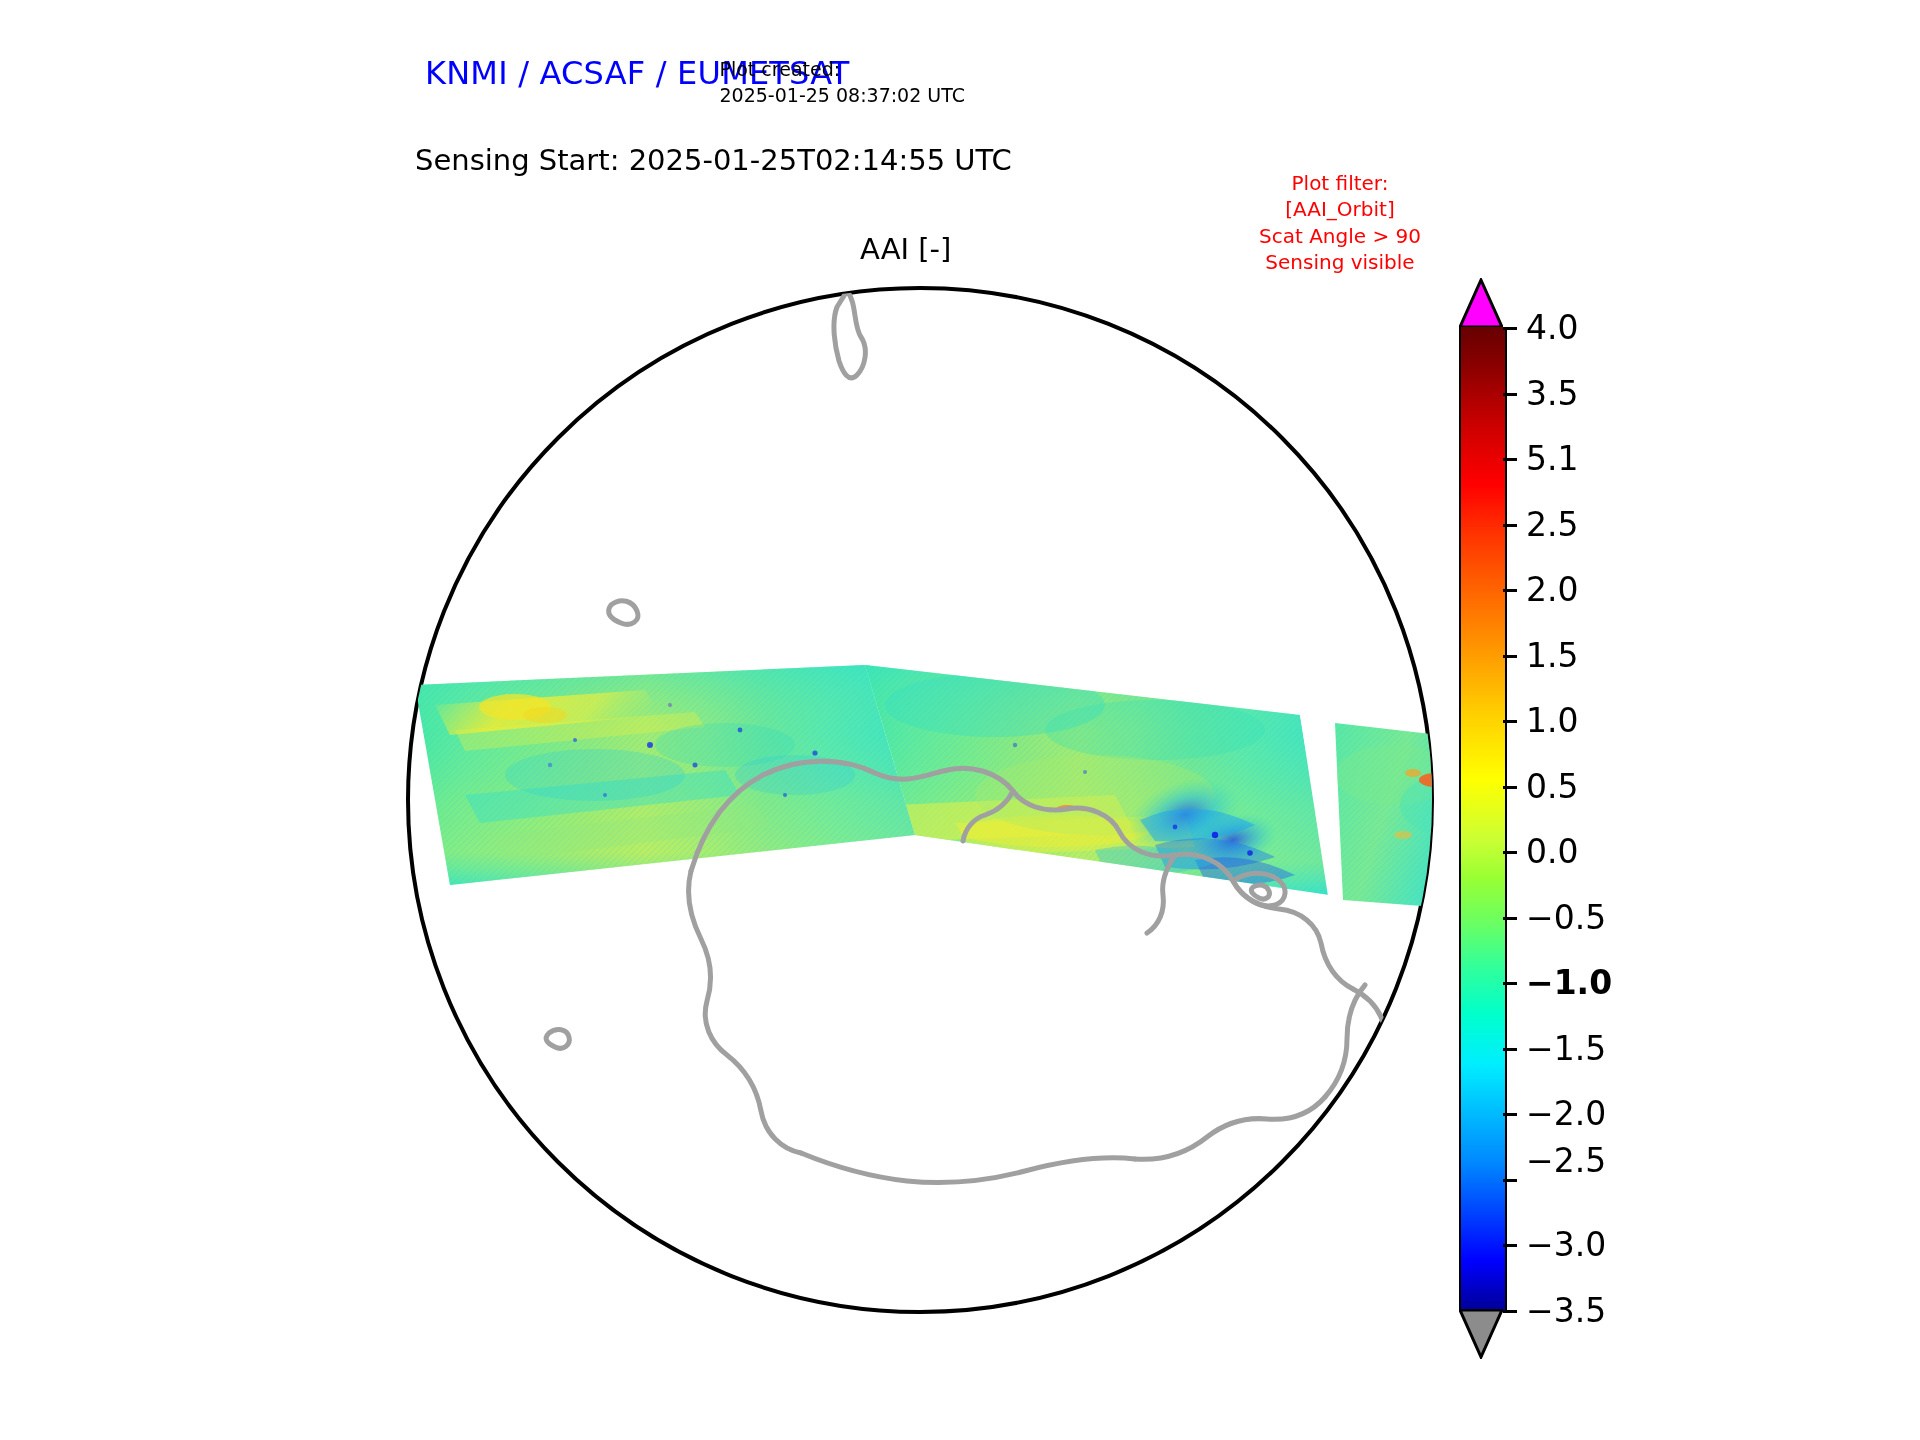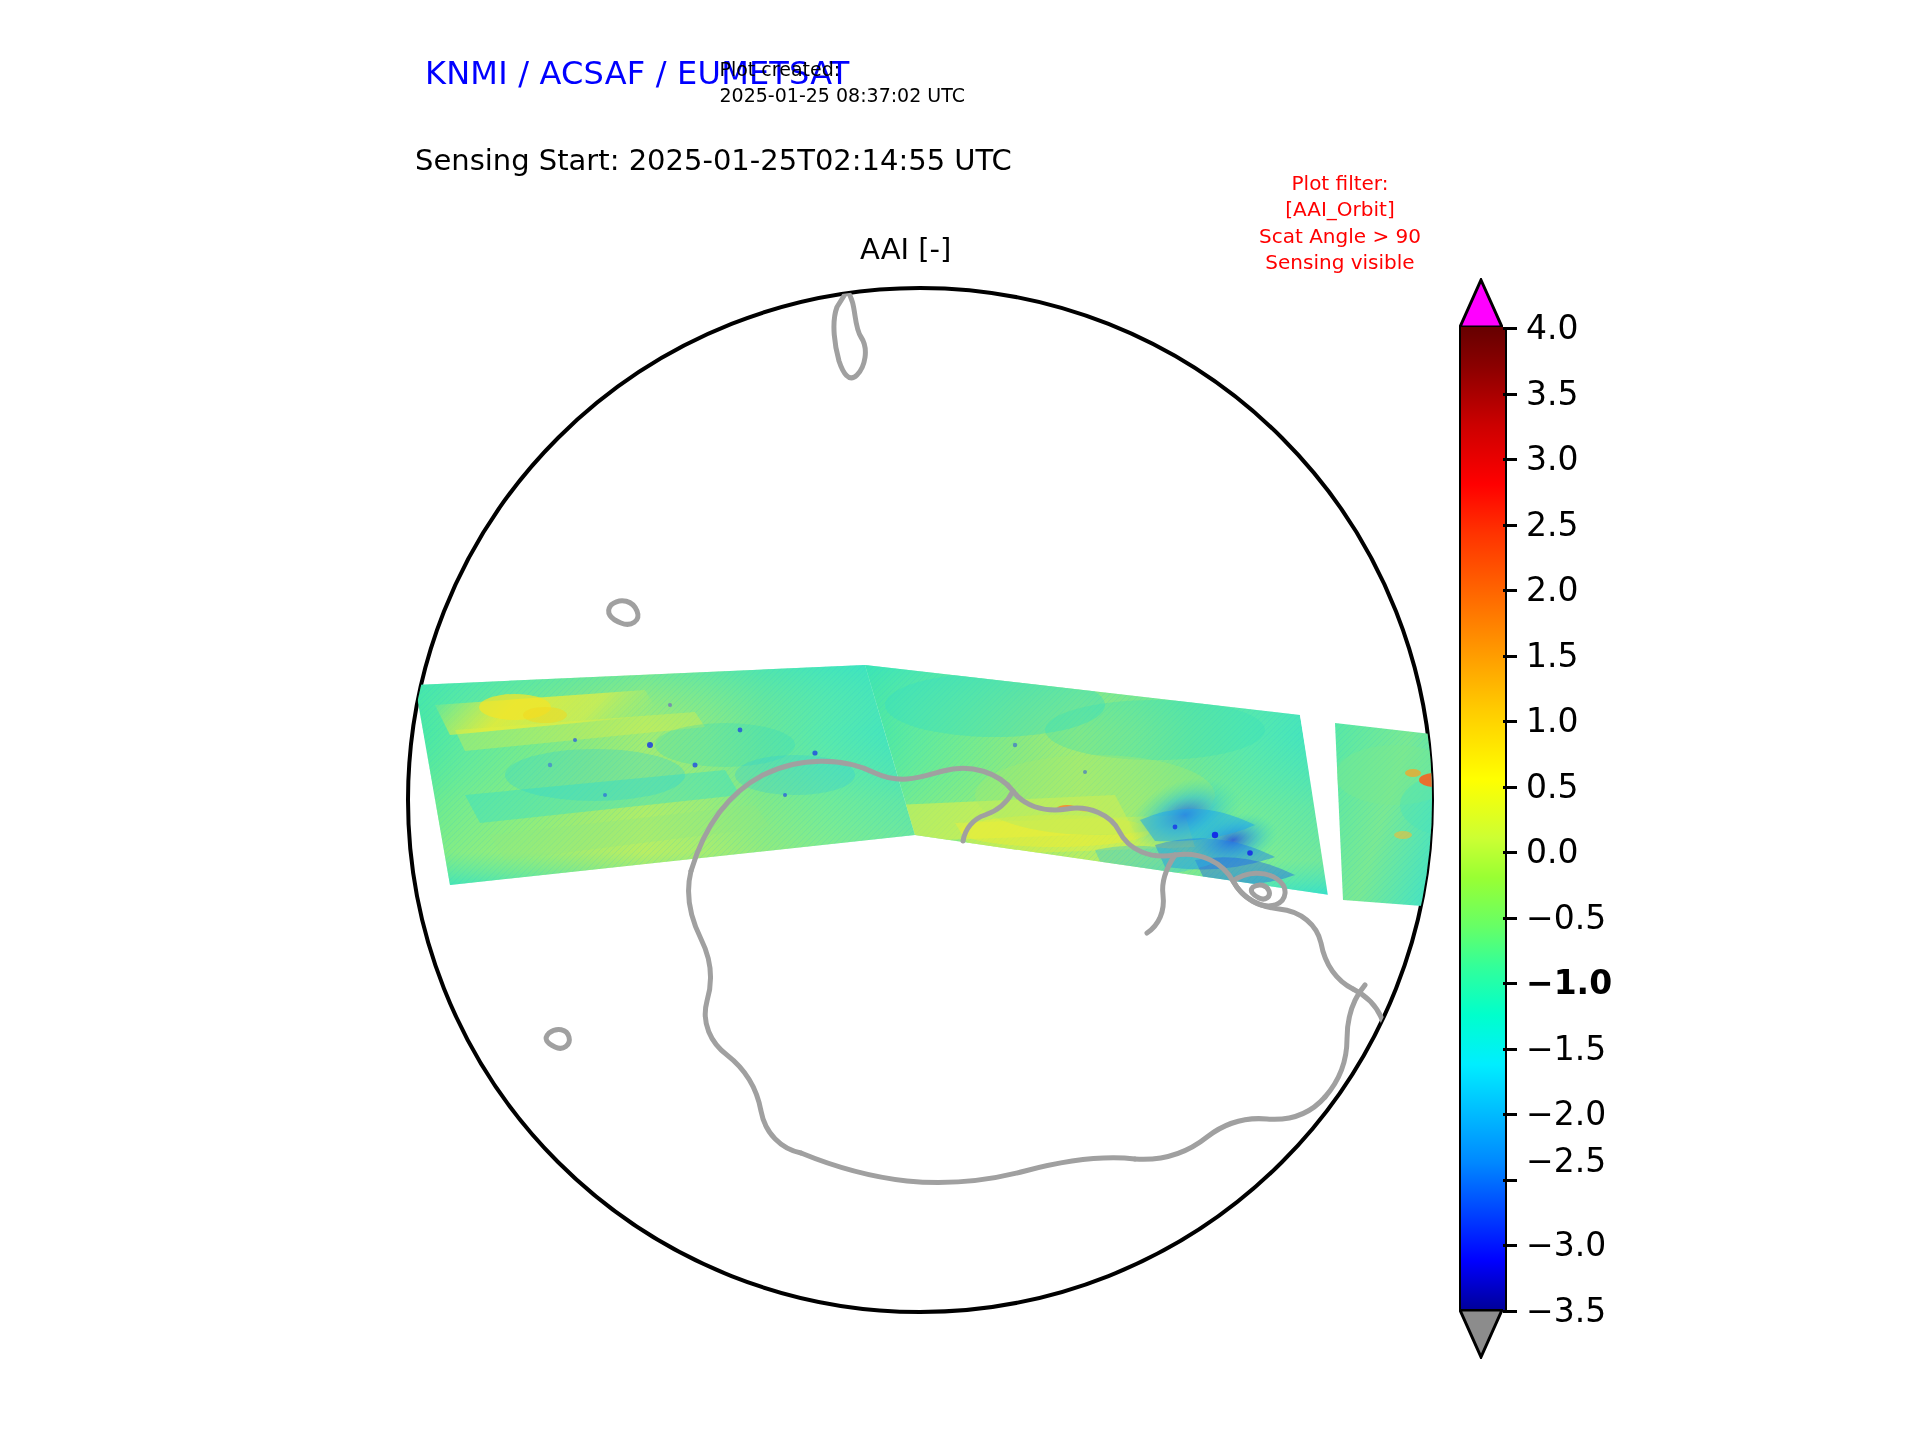--- a/index.html
+++ b/index.html
@@ -412,21 +412,21 @@
   <svg id="cb-arrow-bottom-outline" viewBox="0 0 44 50">
     <path d="M1,1 L43,1 L22,48 Z" fill="none" stroke="#000" stroke-width="3"></path>
   </svg>
 
   <div id="cb-ticks">
       <div class="cb-tick" style="top: 47px;"></div>
       <div class="cb-tick-label" style="top: 47px;">4.0</div>
       <div class="cb-tick" style="top: 112.533px;"></div>
       <div class="cb-tick-label" style="top: 112.533px;">3.5</div>
       <div class="cb-tick" style="top: 178.067px;"></div>
-      <div class="cb-tick-label" style="top: 178.067px;">3.0</div>
+      <div class="cb-tick-label" style="top: 178.067px;">5.1</div>
       <div class="cb-tick" style="top: 243.6px;"></div>
       <div class="cb-tick-label" style="top: 243.6px;">2.5</div>
       <div class="cb-tick" style="top: 309.133px;"></div>
       <div class="cb-tick-label" style="top: 309.133px;">2.0</div>
       <div class="cb-tick" style="top: 374.667px;"></div>
       <div class="cb-tick-label" style="top: 374.667px;">1.5</div>
       <div class="cb-tick" style="top: 440.2px;"></div>
       <div class="cb-tick-label" style="top: 440.2px;">1.0</div>
       <div class="cb-tick" style="top: 505.733px;"></div>
       <div class="cb-tick-label" style="top: 505.733px;">0.5</div>

